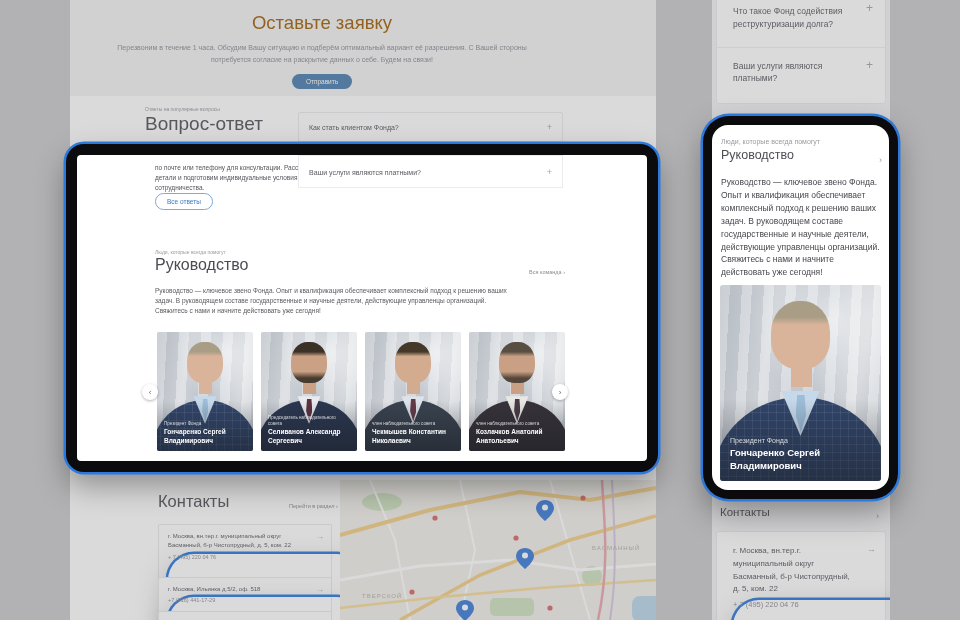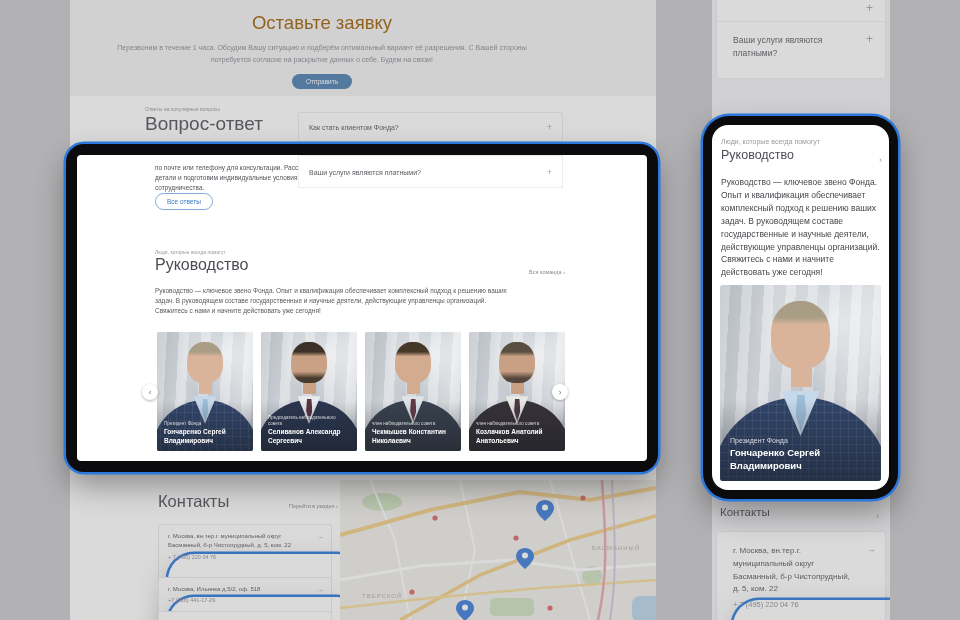--- a/index.html
+++ b/index.html
@@ -190,20 +190,21 @@
       <g transform="translate(125,136)">
         <path d="M0,-16 C-5.5,-16 -9,-12 -9,-7.5 C-9,-2.5 0,5 0,5 C0,5 9,-2.5 9,-7.5 C9,-12 5.5,-16 0,-16 Z" fill="#3f7ed8"></path>
         <circle cx="0" cy="-8.5" r="3" fill="#ffffff"></circle>
       </g>
     </svg>
   </div>
 
   <div class="page mobile-page">
     <div class="m-faq-card">
       <div class="m-faq-item">
+        <div class="q">Что такое Фонд содействия реструктуризации долга?</div>
         <span class="plus">+</span>
       </div>
       <div class="m-faq-item">
         <div class="q">Ваши услуги являются платными?</div>
         <span class="plus">+</span>
       </div>
     </div>
 
     <div class="m-contacts-title">Контакты</div>
     <span class="m-chevron">›</span>

